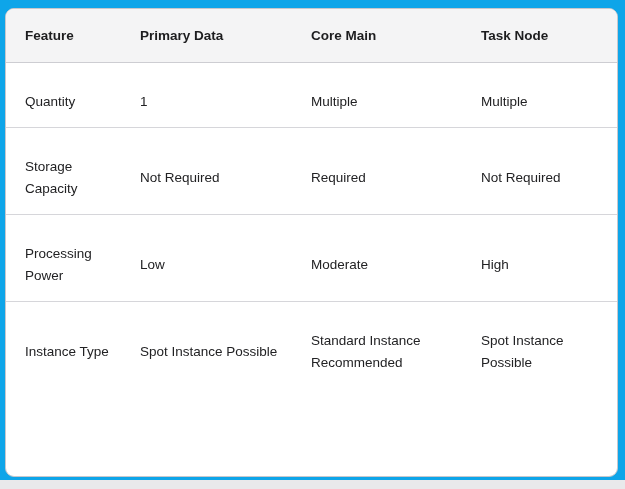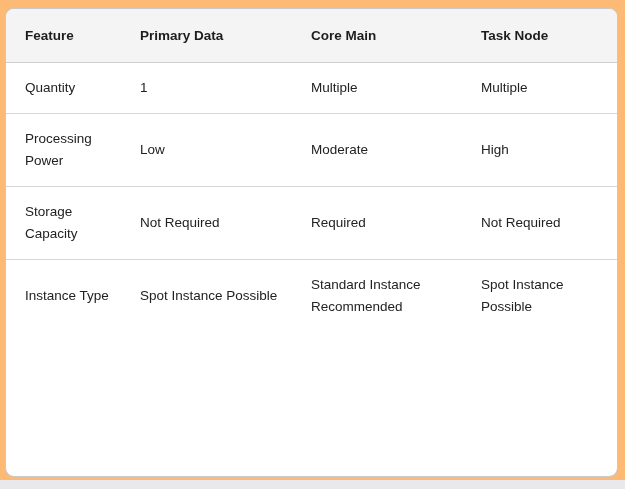--- a/index.html
+++ b/index.html
@@ -5,21 +5,21 @@
   html, body {
     margin: 0;
     padding: 0;
     background: #ffffff;
     font-family: "Liberation Sans", "DejaVu Sans", sans-serif;
   }
   .viewport {
     position: relative;
     width: 625px;
     height: 489px;
-    background: #fdba74;
+    background: #0ea5e9;
     overflow: hidden;
   }
   .table-card {
     position: absolute;
     left: 5px;
     top: 8px;
     width: 613px;
     height: 469px;
     border: 1px solid #c7c7cc;
     border-radius: 9px;
@@ -42,21 +42,21 @@
     background: #f4f4f5;
     text-align: left;
     font-weight: 600;
     padding: 16px 12px 16px 19px;
     border-bottom: 1px solid #cdcdd2;
     line-height: 21px;
     white-space: nowrap;
     overflow: hidden;
   }
   table.comparison tbody td {
-    padding: 14px 12px 14px 19px;
+    padding: 28px 12px 14px 19px;
     border-bottom: 1px solid #d6d6da;
     line-height: 22px;
     vertical-align: middle;
     font-weight: 400;
     color: #222224;
   }
   table.comparison tbody tr:last-child td {
     border-bottom: none;
   }
   .below-strip {
@@ -89,30 +89,30 @@
         </tr>
       </thead>
       <tbody>
         <tr>
           <td>Quantity</td>
           <td>1</td>
           <td>Multiple</td>
           <td>Multiple</td>
         </tr>
         <tr>
+          <td>Storage Capacity</td>
+          <td>Not Required</td>
+          <td>Required</td>
+          <td>Not Required</td>
+        </tr>
+        <tr>
           <td>Processing Power</td>
           <td>Low</td>
           <td>Moderate</td>
           <td>High</td>
-        </tr>
-        <tr>
-          <td>Storage Capacity</td>
-          <td>Not Required</td>
-          <td>Required</td>
-          <td>Not Required</td>
         </tr>
         <tr>
           <td>Instance Type</td>
           <td>Spot Instance Possible</td>
           <td>Standard Instance Recommended</td>
           <td>Spot Instance Possible</td>
         </tr>
       </tbody>
     </table>
   </div>

